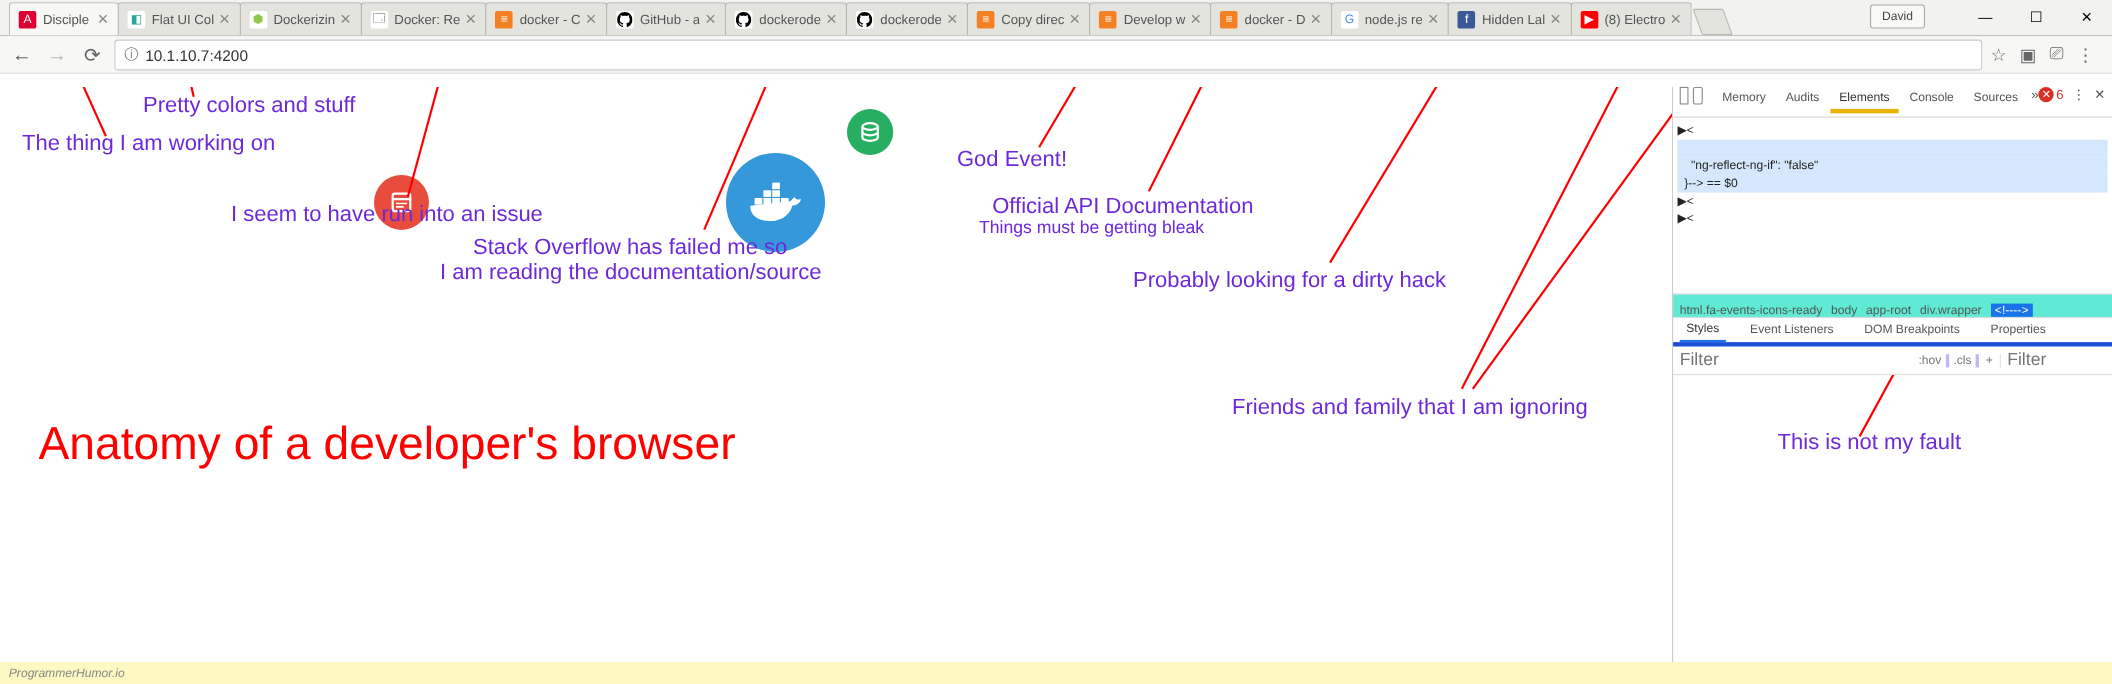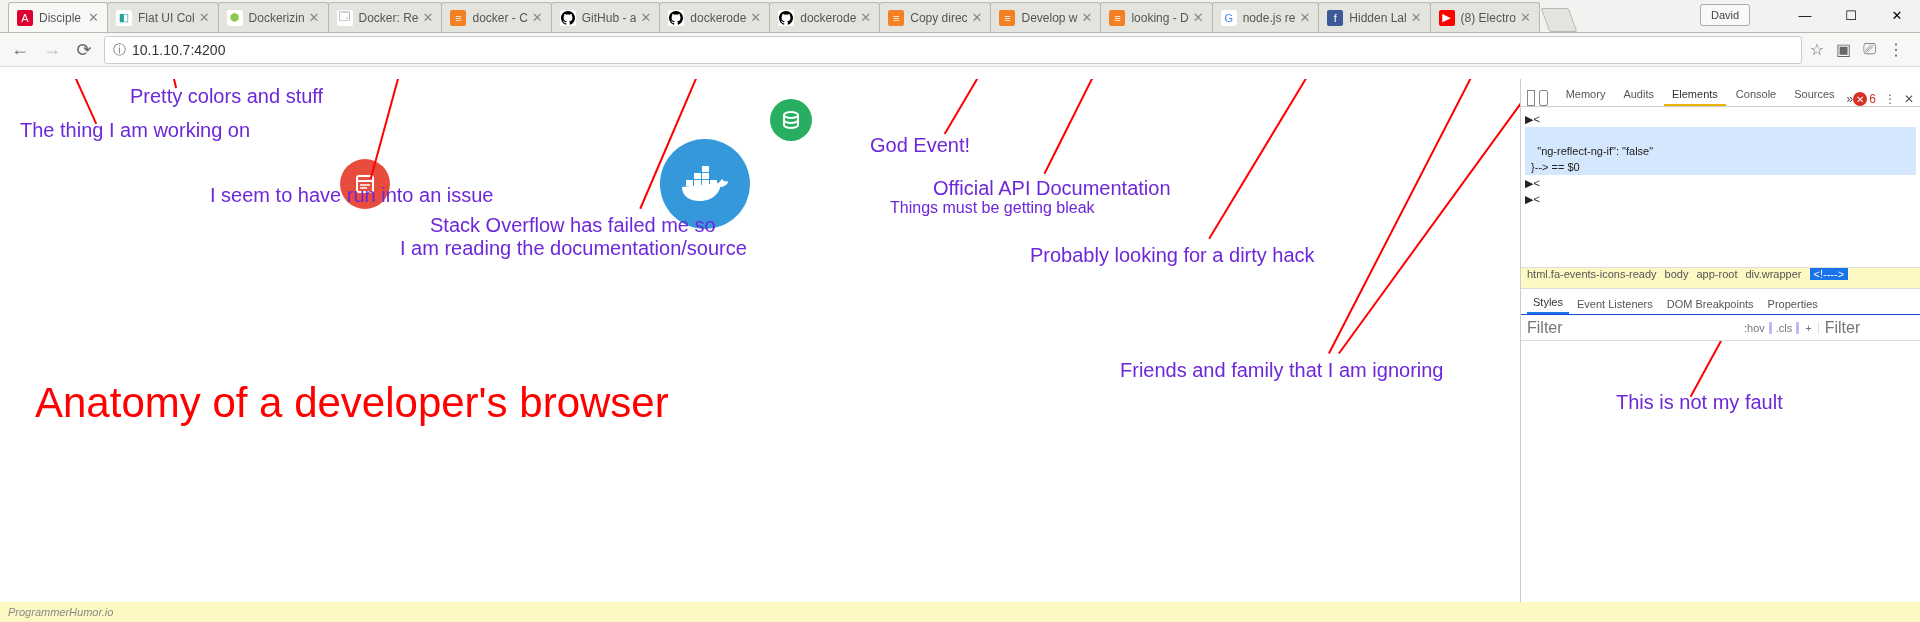--- a/index.html
+++ b/index.html
@@ -17,34 +17,34 @@
 .newtab{width:28px;height:24px;background:#e4e4de;border:1px solid #b8b8b3;margin-left:6px;display:flex;align-items:center;justify-content:center;cursor:pointer;transform:skewX(20deg);border-radius:2px}
 .addrbar{height:34px;background:#f7f7f5;display:flex;align-items:center;padding:0 8px;gap:8px;border-bottom:1px solid #ddd}
 .nav-btn{width:24px;height:24px;display:flex;align-items:center;justify-content:center;color:#666;font-size:18px;cursor:pointer}
 .url-box{flex:1;height:28px;border:1px solid #ccc;border-radius:3px;display:flex;align-items:center;padding:0 8px;background:#fff}
 .url-box .info{color:#777;margin-right:6px;font-size:13px}
 .url-box .url{font-size:14px;color:#333}
 .right-icons{display:flex;gap:12px;color:#666;font-size:16px;padding-right:8px}
 .content{position:absolute;left:0;top:79px;right:0;bottom:20px;display:flex}
 .page{flex:1;position:relative;background:#fff}
 .devtools{width:400px;background:#fff;border-left:1px solid #ccc;display:flex;flex-direction:column;font-size:12px}
-.dt-toolbar{height:28px;border-bottom:1px solid #ccc;display:flex;align-items:flex-end;padding:0 6px;color:#555}
+.dt-toolbar{height:28px;border-bottom:1px solid #ccc;display:flex;align-items:flex-start;padding:0 6px;color:#555}
 .dt-toolbar .sel{width:16px;height:16px;border:1px solid #888;margin-right:4px}
 .dt-tabs{display:flex;gap:2px;margin-left:6px;font-size:11px}
 .dt-tab{padding:4px 8px;cursor:pointer;color:#555}
-.dt-tab.active{border-bottom:2px solid #eab308;color:#333}
+.dt-tab.active{border-bottom:4px solid #eab308;color:#333}
 .dt-errcount{margin-left:auto;display:flex;align-items:center;gap:2px}
 .err-badge{background:#d93025;color:#fff;border-radius:50%;width:14px;height:14px;display:flex;align-items:center;justify-content:center;font-size:10px}
 .dt-more{margin-left:8px;color:#555}
 .dt-dom{flex:0 0 auto;height:160px;overflow:hidden;font-family:Menlo,Consolas,monospace;font-size:11px;padding:4px;line-height:16px;color:#222;background:#fff}
 .dt-dom .line{white-space:pre}
 .dt-dom .hl{background:#d4e7fc}
-.dt-breadcrumb{height:22px;background:#fef9c3;border-top:1px solid #ddd;border-bottom:1px solid #ddd;display:flex;align-items:flex-start;padding:0 6px;font-family:monospace;font-size:11px;color:#555;gap:8px}
+.dt-breadcrumb{height:22px;background:#5eead4;border-top:1px solid #ddd;border-bottom:1px solid #ddd;display:flex;align-items:flex-end;padding:0 6px;font-family:monospace;font-size:11px;color:#555;gap:8px}
 .dt-breadcrumb .sel{background:#1a73e8;color:#fff;padding:0 4px}
-.dt-styles-tabs{height:26px;display:flex;align-items:flex-end;border-bottom:1px solid #1d4ed8;padding:0 6px;gap:2px;font-size:11px}
+.dt-styles-tabs{height:26px;display:flex;align-items:center;border-bottom:4px solid #1d4ed8;padding:0 6px;gap:16px;font-size:11px}
 .dt-styles-tabs .st{padding:4px 6px;color:#555;cursor:pointer}
 .dt-styles-tabs .st.active{color:#333;border-bottom:2px solid #1a73e8}
 .dt-filter-row{height:26px;display:flex;align-items:center;border-bottom:1px solid #ddd;font-size:11px;color:#777}
 .dt-filter-row input{border:none;outline:none;padding:0 6px;flex:1;font-size:16px}
 .dt-filter-row .hov{padding:0 4px;border-right:3px solid #c4b5fd}
 .dt-filter-row .plus{padding:0 6px;border-right:1px solid #ddd}
 .dt-styles-body{flex:1}
 .footer{position:absolute;left:0;right:0;bottom:0;height:20px;background:#fef9c3;color:#888;font-size:11px;font-style:italic;display:flex;align-items:center;padding:0 8px}
 .icon-circle{position:absolute;border-radius:50%;display:flex;align-items:center;justify-content:center;color:#fff}
 .annotation{position:absolute;color:#6d28d9;font-family:Arial;pointer-events:none}
@@ -120,21 +120,21 @@
       <span class="title">Copy direc</span>
       <span class="close">✕</span>
     </div>
     <div class="tab">
       <span class="fav" style="background: rgb(244, 128, 36); color: rgb(255, 255, 255);">≡</span>
       <span class="title">Develop w</span>
       <span class="close">✕</span>
     </div>
     <div class="tab">
       <span class="fav" style="background: rgb(244, 128, 36); color: rgb(255, 255, 255);">≡</span>
-      <span class="title">looking - D</span>
+      <span class="title">docker - D</span>
       <span class="close">✕</span>
     </div>
     <div class="tab">
       <span class="fav" style="background: rgb(255, 255, 255); color: rgb(66, 133, 244);">G</span>
       <span class="title">node.js re</span>
       <span class="close">✕</span>
     </div>
     <div class="tab">
       <span class="fav" style="background: rgb(59, 89, 152); color: rgb(255, 255, 255);">f</span>
       <span class="title">Hidden Lal</span>
@@ -222,21 +222,21 @@
       <line x1="1580" y1="-55" x2="1340" y2="275"></line>
 
     </svg>
 
     <div class="annotation" style="left:20px;top:40px;font-size:20px">The thing I am working on</div>
     <div class="annotation" style="left:130px;top:6px;font-size:20px">Pretty colors and stuff</div>
     <div class="annotation" style="left:210px;top:105px;font-size:20px">I seem to have run into an issue</div>
     <div class="annotation" style="left:430px;top:135px;font-size:20px">Stack Overflow has failed me so</div>
     <div class="annotation" style="left:400px;top:158px;font-size:20px">I am reading the documentation/source</div>
     <div class="annotation" style="left:870px;top:55px;font-size:20px">God Event!</div>
-    <div class="annotation" style="left:933px;top:98px;font-size:20px">Official API Documentation</div>
+    <div class="annotation" style="left:902px;top:98px;font-size:20px">Official API Documentation</div>
     <div class="annotation" style="left:890px;top:120px;font-size:16px">Things must be getting bleak</div>
     <div class="annotation" style="left:1030px;top:165px;font-size:20px">Probably looking for a dirty hack</div>
     <div class="annotation" style="left:1120px;top:280px;font-size:20px">Friends and family that I am ignoring</div>
 
     <div class="big-title" style="left:35px;top:300px">Anatomy of a developer's browser</div>
   </div>
 
   <div class="devtools">
     <div class="dt-toolbar">
       <div class="sel"></div>

